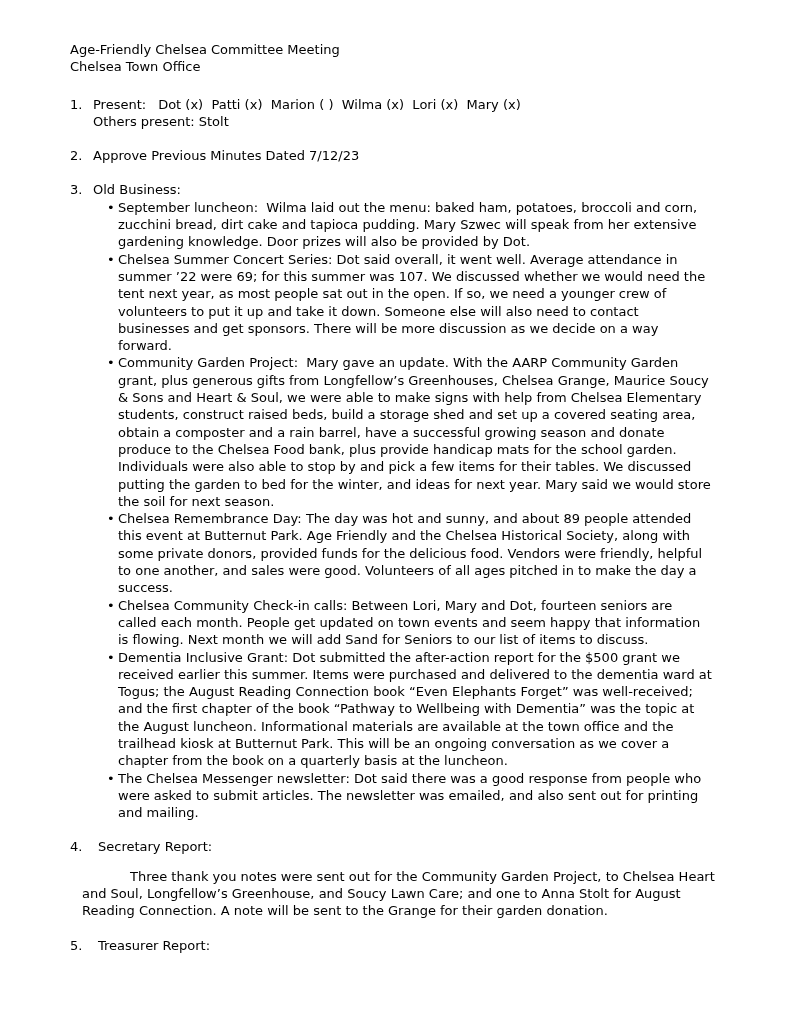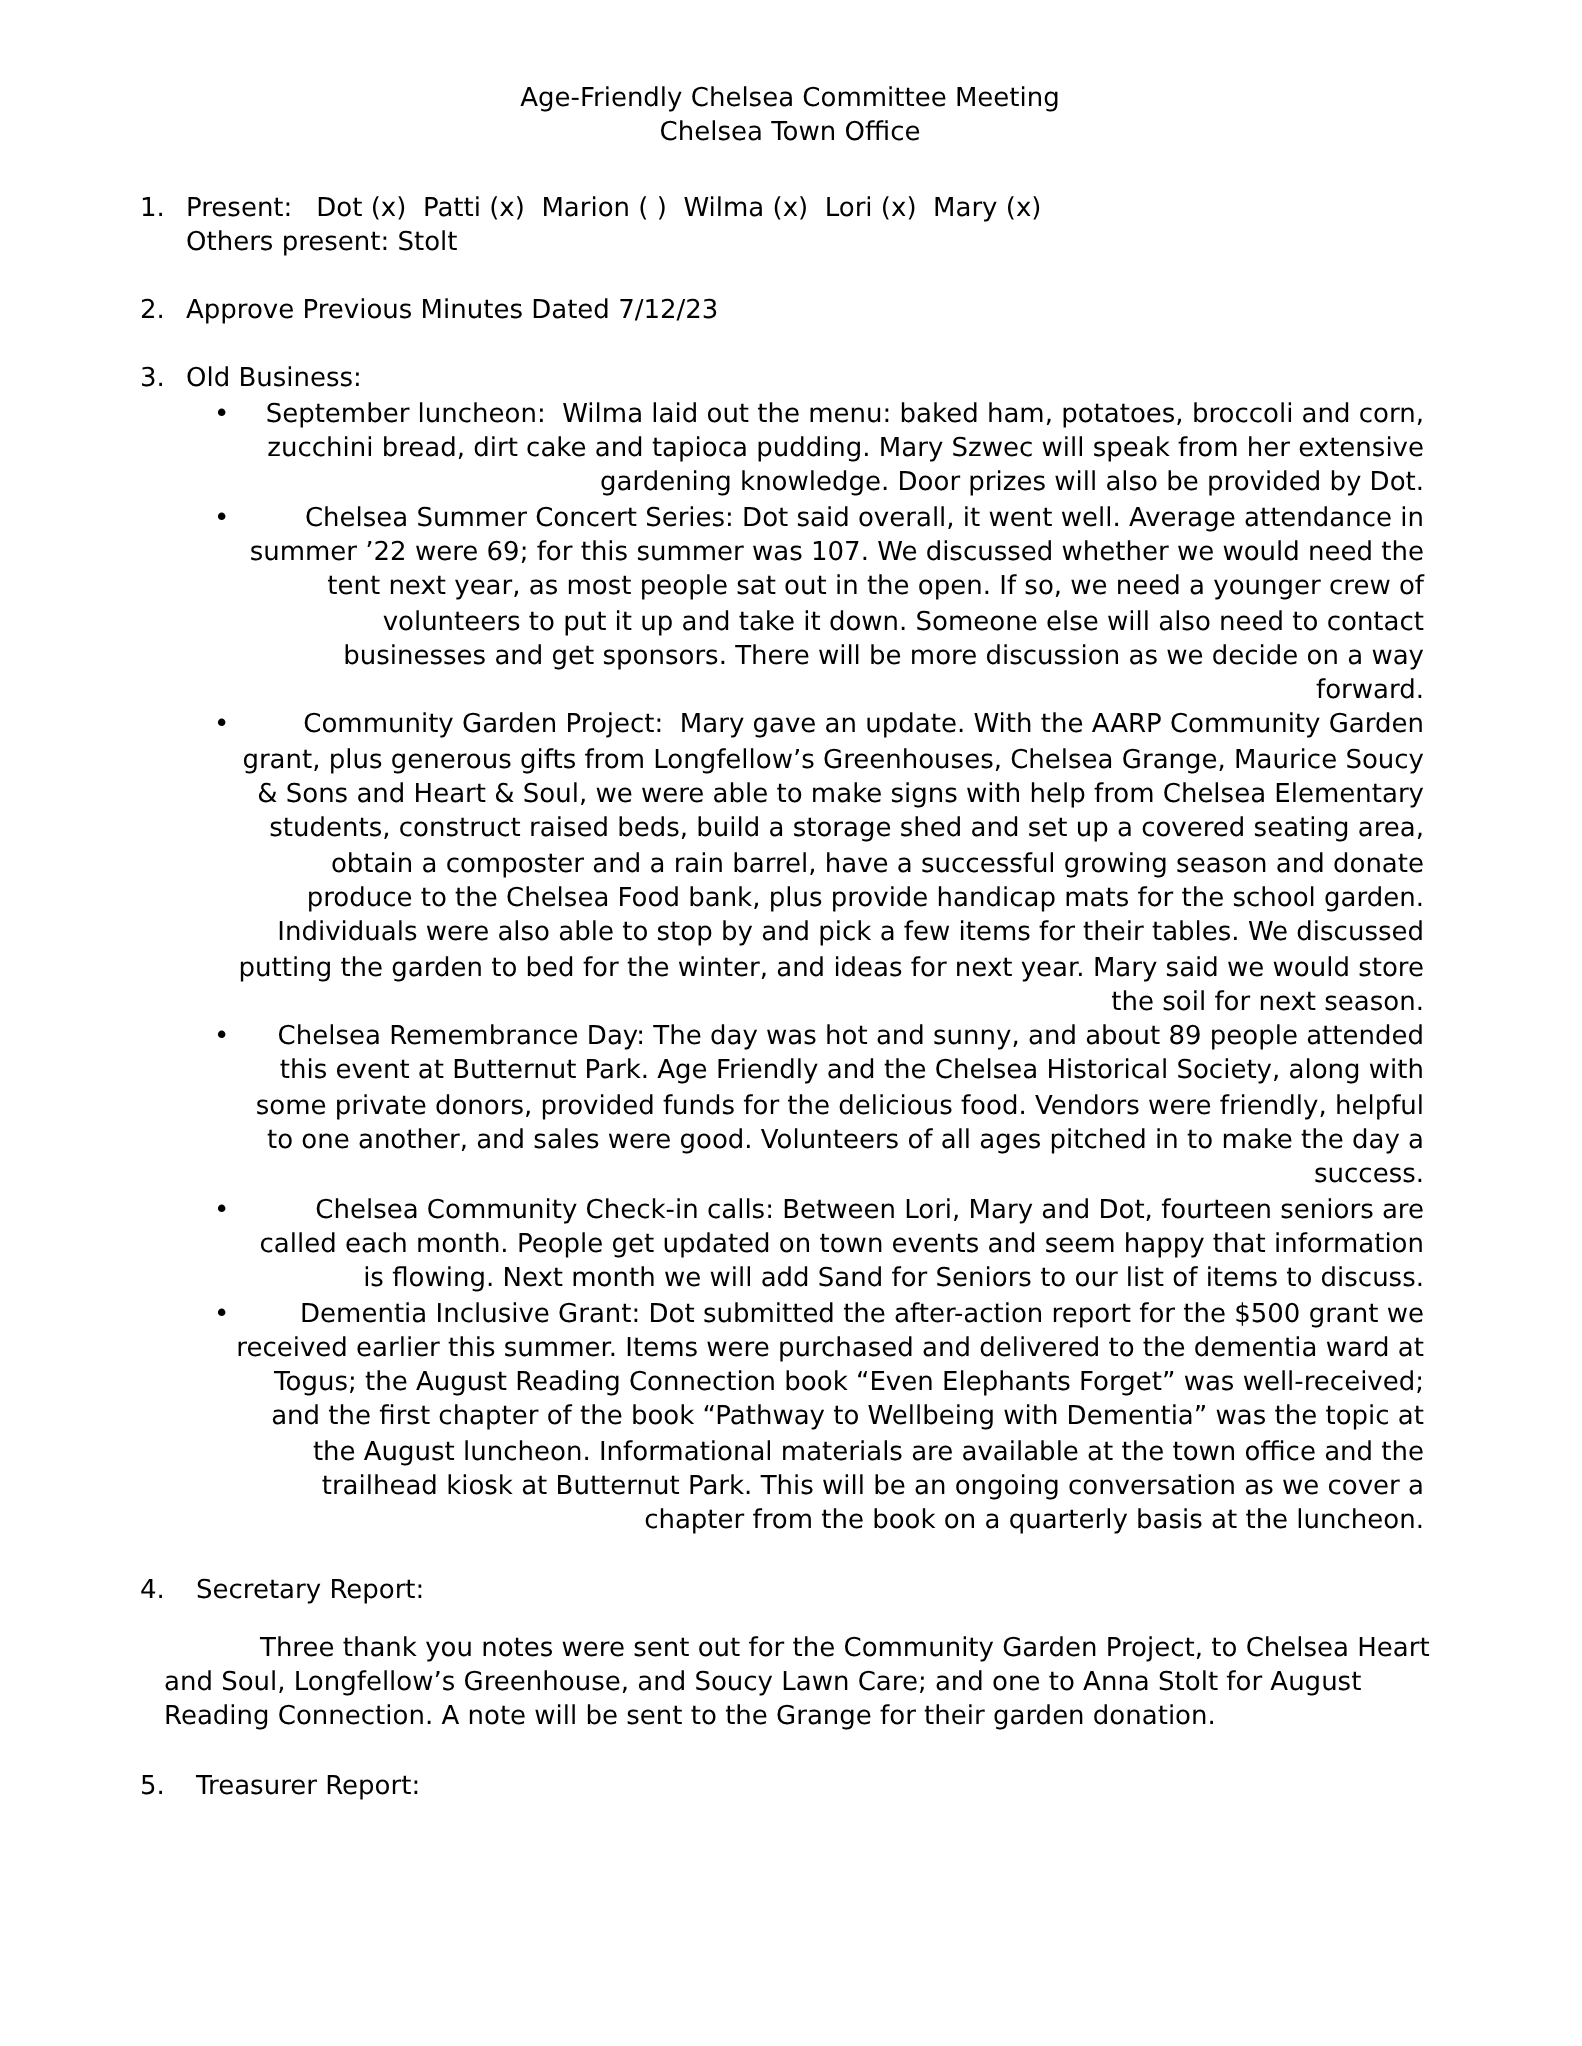--- a/index.html
+++ b/index.html
@@ -14,21 +14,20 @@
     box-sizing: border-box;
     padding: 41px 71px 0 70px;
     background: #ffffff;
     color: #000000;
     font-family: "DejaVu Sans", "Liberation Sans", sans-serif;
     font-size: 13px;
     line-height: 17.3px;
     overflow: hidden;
   }
   .doc-header {
-    text-align: center;
     margin-bottom: 20px;
   }
   .num-item {
     display: flex;
     margin-top: 17px;
   }
   .num {
     flex: 0 0 23px;
   }
   .wide .num {
@@ -43,21 +42,20 @@
   }
   .attendance {
     margin-left: 12px;
     white-space: pre-wrap;
   }
   .bullets {
     list-style: none;
     margin: 0;
     padding: 0 0 0 14px;
     width: 605px;
-    text-align: right;
   }
   .bullets li {
     position: relative;
     padding-left: 11px;
     white-space: pre-wrap;
   }
   .bullets li::before {
     content: "\2022";
     position: absolute;
     left: 0;
@@ -99,20 +97,21 @@
     <span class="num">3.</span>
     <div class="item-body">
       <div class="bold">Old Business:</div>
       <ul class="bullets">
         <li>September luncheon:  Wilma laid out the menu: baked ham, potatoes, broccoli and corn, zucchini bread, dirt cake and tapioca pudding. Mary Szwec will speak from her extensive gardening knowledge. Door prizes will also be provided by Dot.</li>
         <li>Chelsea Summer Concert Series: Dot said overall, it went well. Average attendance in summer ’22 were 69; for this summer was 107. We discussed whether we would need the tent next year, as most people sat out in the open. If so, we need a younger crew of volunteers to put it up and take it down. Someone else will also need to contact businesses and get sponsors. There will be more discussion as we decide on a way forward.</li>
         <li>Community Garden Project:  Mary gave an update. With the AARP Community Garden grant, plus generous gifts from Longfellow’s Greenhouses, Chelsea Grange, Maurice Soucy &amp; Sons and Heart &amp; Soul, we were able to make signs with help from Chelsea Elementary students, construct raised beds, build a storage shed and set up a covered seating area, obtain a composter and a rain barrel, have a successful growing season and donate produce to the Chelsea Food bank, plus provide handicap mats for the school garden. Individuals were also able to stop by and pick a few items for their tables. We discussed putting the garden to bed for the winter, and ideas for next year. Mary said we would store the soil for next season.</li>
         <li>Chelsea Remembrance Day: The day was hot and sunny, and about 89 people attended this event at Butternut Park. Age Friendly and the Chelsea Historical Society, along with some private donors, provided funds for the delicious food. Vendors were friendly, helpful to one another, and sales were good. Volunteers of all ages pitched in to make the day a success.</li>
         <li>Chelsea Community Check-in calls: Between Lori, Mary and Dot, fourteen seniors are called each month. People get updated on town events and seem happy that information is flowing. Next month we will add Sand for Seniors to our list of items to discuss.</li>
         <li>Dementia Inclusive Grant: Dot submitted the after-action report for the $500 grant we received earlier this summer. Items were purchased and delivered to the dementia ward at Togus; the August Reading Connection book “Even Elephants Forget” was well-received; and the first chapter of the book “Pathway to Wellbeing with Dementia” was the topic at the August luncheon. Informational materials are available at the town office and the trailhead kiosk at Butternut Park. This will be an ongoing conversation as we cover a chapter from the book on a quarterly basis at the luncheon.</li>
+        <li>The Chelsea Messenger newsletter: Dot said there was a good response from people who were asked to submit articles. The newsletter was emailed, and also sent out for printing and mailing.</li>
       </ul>
     </div>
   </section>
 
   <section class="num-item wide">
     <span class="num">4.</span>
     <div class="item-body">
       <span class="bold">Secretary Report:</span>
     </div>
   </section>

